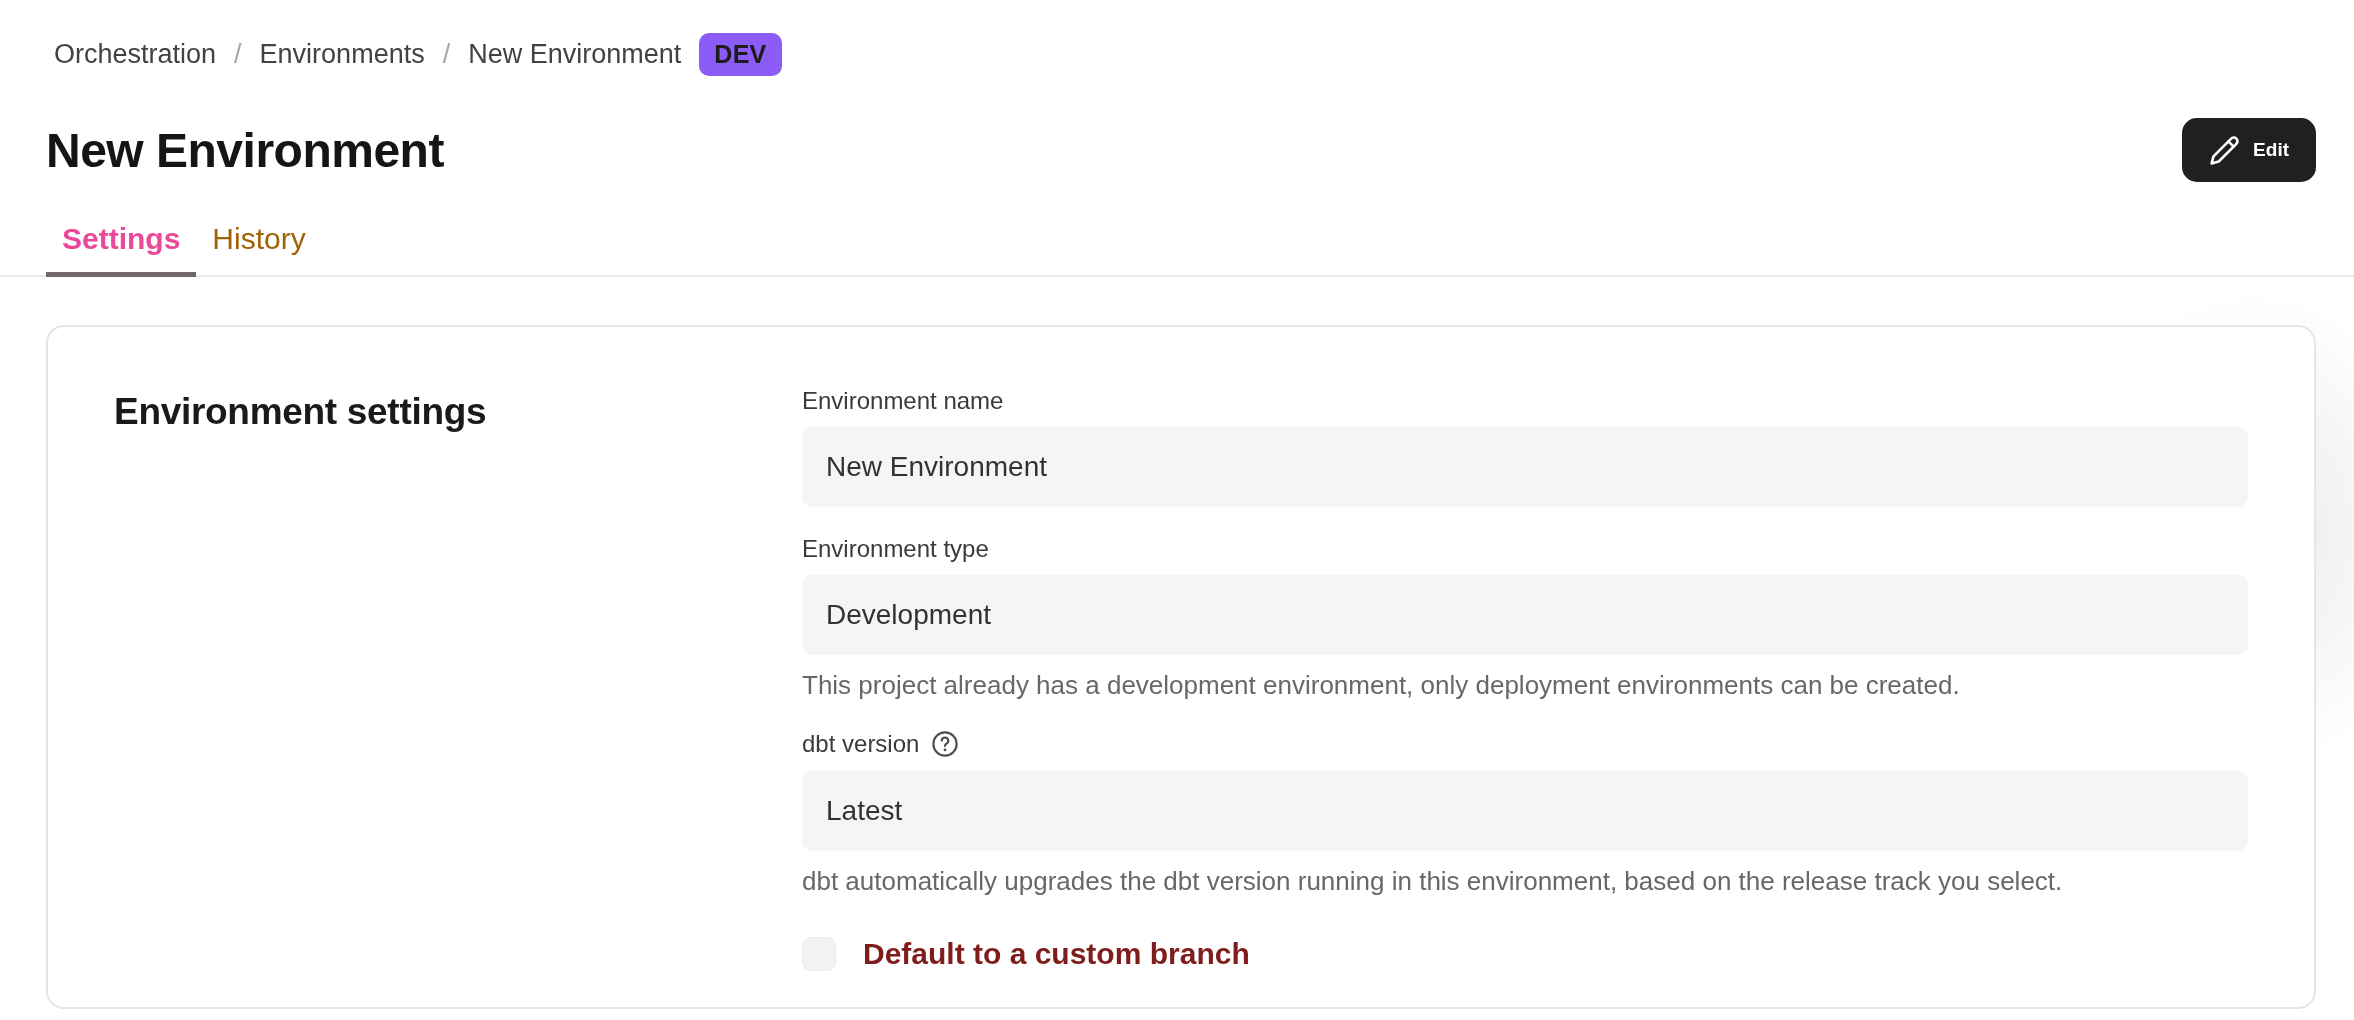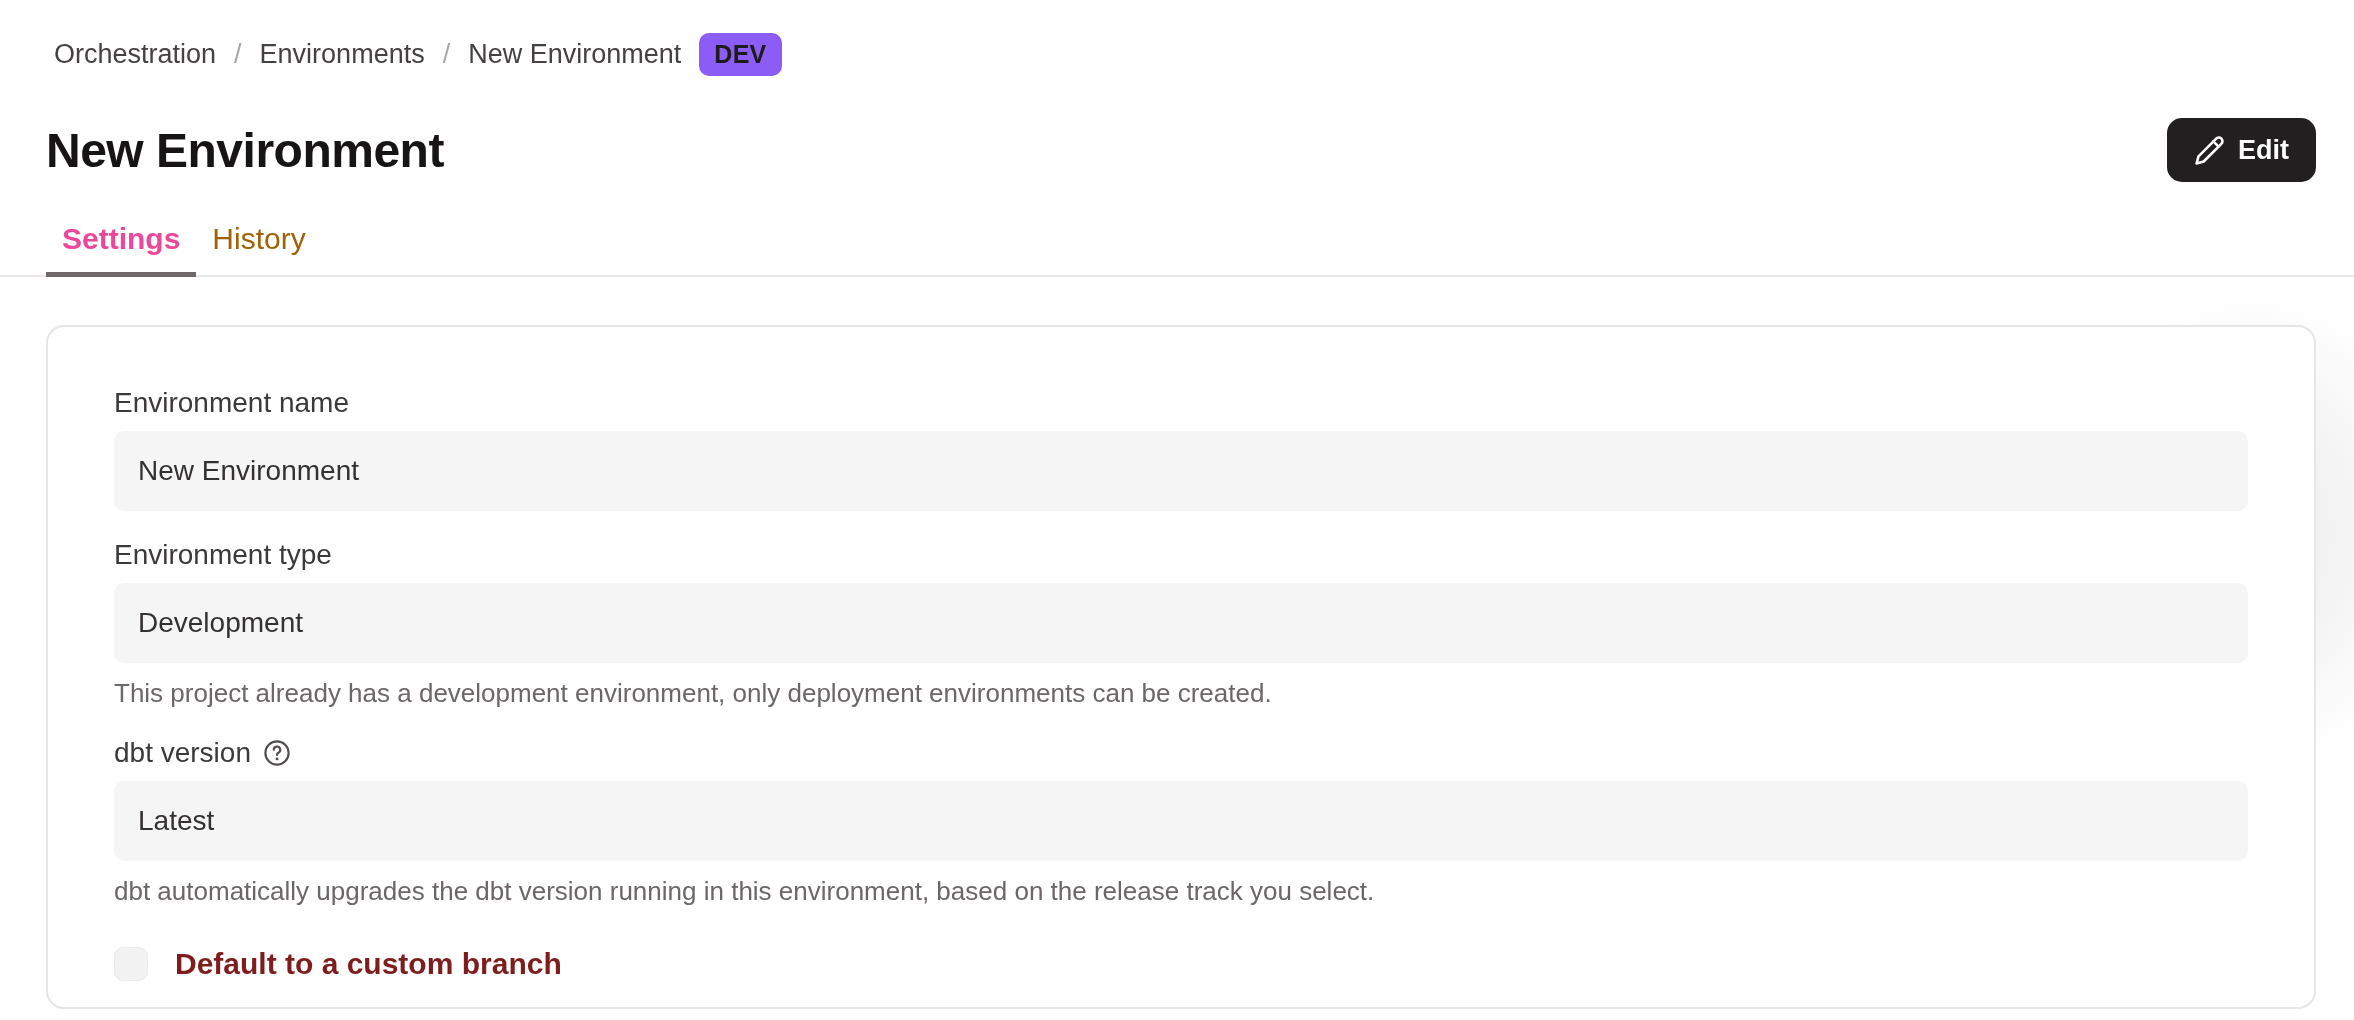--- a/index.html
+++ b/index.html
@@ -20,21 +20,21 @@
   .badge { background:#8b5cf6; color:#1d1b1c; font-size:25px; font-weight:700;
     padding:7px 15px; border-radius:10px; letter-spacing:0.3px; }
 
   
   .header-row { display:flex; align-items:center; justify-content:space-between;
     margin:42px 38px 0 46px; }
   .page-title { font-size:48px; font-weight:700; color:#161415; letter-spacing:-0.5px; }
   .edit-btn { display:flex; align-items:center; gap:13px; height:64px; padding:0 27px;
     background:#221f20; color:#ffffff; border:none; border-radius:15px;
     font-family:"Liberation Sans", sans-serif;
-    font-size:27px; font-weight:700; cursor:pointer; }
+    font-size:19px; font-weight:700; cursor:pointer; }
   .edit-btn svg { display:block; }
 
   
   .tabs-row { display:flex; margin-top:40px; padding-left:46px;
     border-bottom:2px solid #eae8e9; }
   .tab { padding:0 16px 16px 16px; font-size:30px; color:#a16207; cursor:pointer;
     margin-bottom:-2px; border-bottom:5px solid transparent; }
   .tab.active { color:#ec4899; font-weight:700; border-bottom-color:#6f6768; }
 
   
@@ -42,21 +42,21 @@
     background:#ffffff; border:2px solid #e7e5e6; border-radius:18px;
     padding:60px 66px; position:relative; }
   .card-left { width:688px; flex:0 0 688px; }
   .card-heading { font-size:37px; font-weight:700; color:#1b191a; padding-top:4px;
     letter-spacing:-0.3px; }
   .card-right { flex:1; }
 
   .field-group { }
   .field-group + .field-group { margin-top:28px; }
   .field-label { display:flex; align-items:center; gap:11px;
-    font-size:28px; color:#3c393a; margin-bottom:12px; }
+    font-size:24px; color:#3c393a; margin-bottom:12px; }
   .help-icon { display:inline-flex; cursor:pointer; }
   .field-box { height:80px; background:#f6f5f5; border-radius:10px;
     display:flex; align-items:center; padding:0 24px;
     font-size:28px; color:#343132; cursor:default; }
   .field-help { font-size:26px; color:#6b6667; margin-top:15px; }
 
   .checkbox-row { display:flex; align-items:center; gap:27px; margin-top:40px; }
   .checkbox { width:34px; height:34px; background:#f3f2f2; border:1px solid #eceaea;
     border-radius:9px; cursor:pointer; flex:0 0 34px; }
   .checkbox-label { font-size:30px; font-weight:700; color:#7f1d1d; cursor:pointer; }
@@ -88,20 +88,23 @@
       <span>Edit</span>
     </button>
   </div>
 
   <div class="tabs-row">
     <div class="tab active">Settings</div>
     <div class="tab">History</div>
   </div>
 
   <section class="card">
+    <div class="card-left">
+      <h2 class="card-heading">Environment settings</h2>
+    </div>
 
     <div class="card-right">
 
       <div class="field-group">
         <div class="field-label">
           <span>Environment name</span>
         </div>
         <div class="field-box">New Environment</div>
       </div>
 

